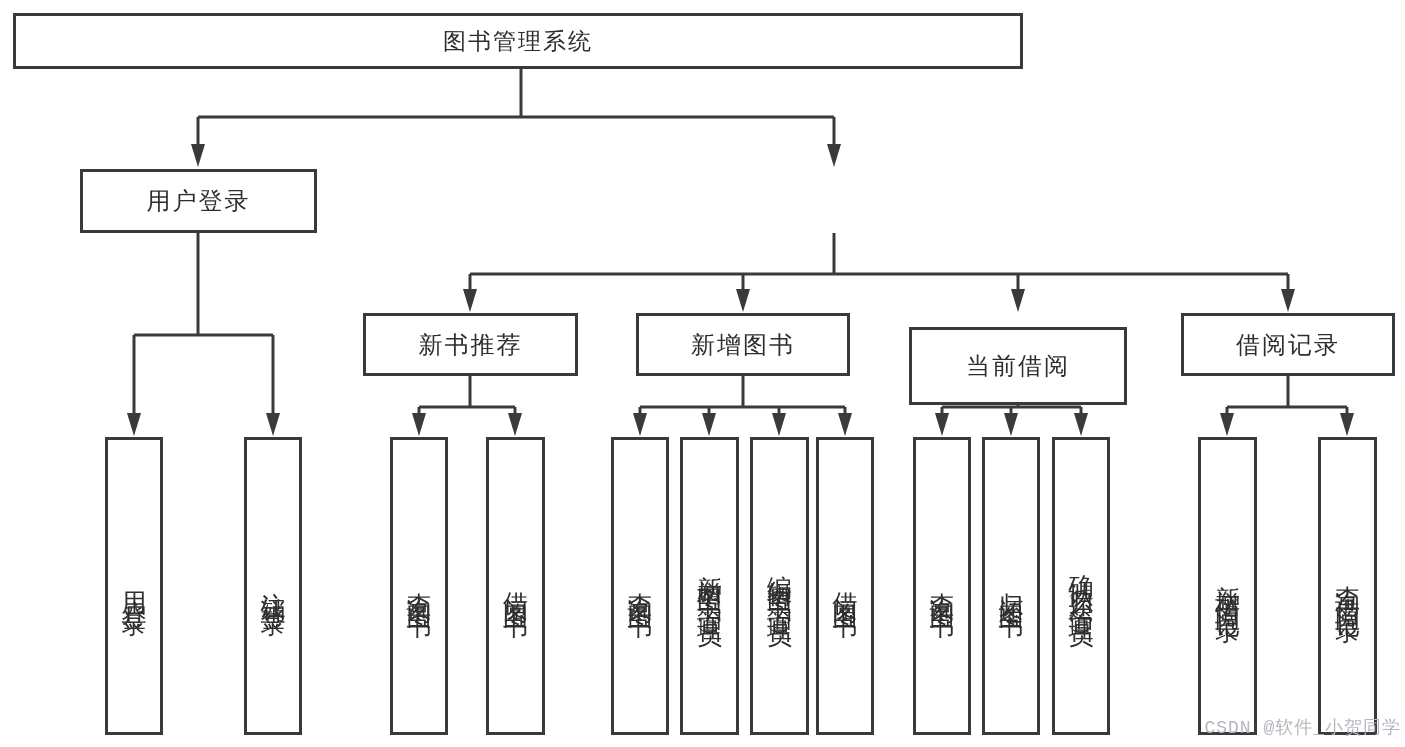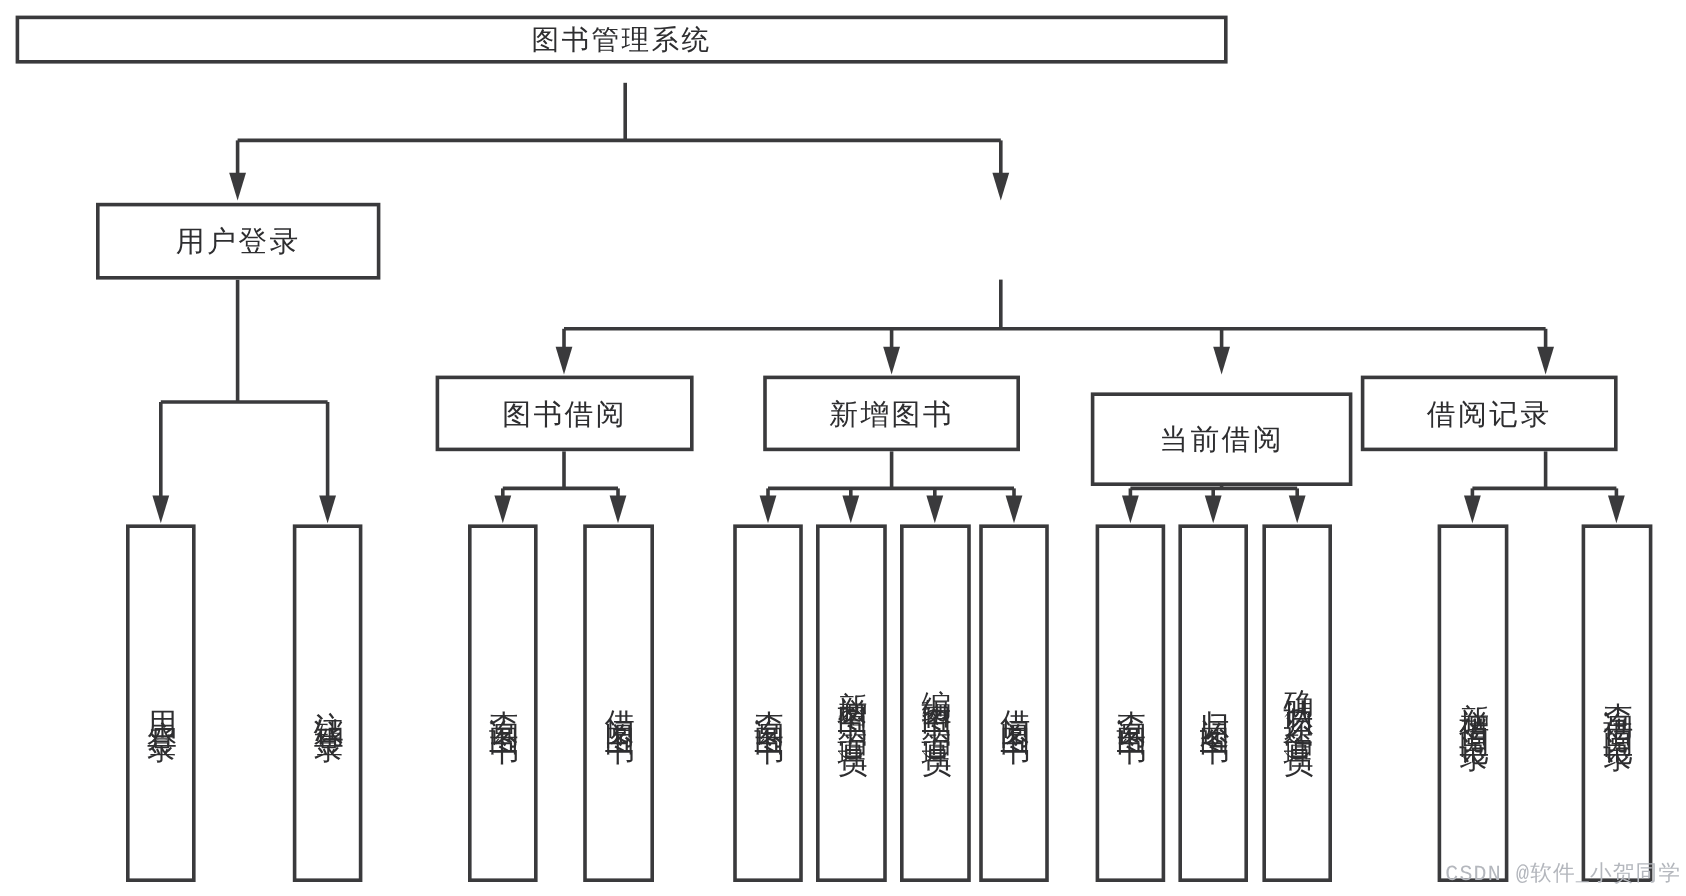--- a/index.html
+++ b/index.html
@@ -121,38 +121,38 @@
     <g>
       <path d="M1288 376 V407"></path>
       <path d="M1227 407 H1347"></path>
       <path d="M1227 407 V415"></path>
       <path d="M1347 407 V415"></path>
       <polygon points="1220,413 1234,413 1227,436"></polygon>
       <polygon points="1340,413 1354,413 1347,436"></polygon>
     </g>
   </svg>
 
-  <div class="box h-box title-box" style="left:13px;top:13px;width:1010px;height:40px">
+  <div class="box h-box title-box" style="left:13px;top:13px;width:1010px;height:56px">
     <span>图书管理系统</span>
   </div>
 
   <div class="box h-box" style="left:80px;top:169px;width:237px;height:64px">
     <span>用户登录</span>
   </div>
 
   <div class="box h-box" style="left:363px;top:313px;width:215px;height:63px">
-    <span>图书借阅</span>
+    <span>新书推荐</span>
   </div>
   <div class="box h-box" style="left:636px;top:313px;width:214px;height:63px">
     <span>新增图书</span>
   </div>
   <div class="box h-box" style="left:909px;top:327px;width:218px;height:78px">
     <span>当前借阅</span>
   </div>
-  <div class="box h-box" style="left:1134px;top:313px;width:214px;height:63px">
+  <div class="box h-box" style="left:1181px;top:313px;width:214px;height:63px">
     <span>借阅记录</span>
   </div>
 
   <div class="box v-box" style="left:105px;top:437px;width:58px;height:298px">
     <span>用户登录</span>
   </div>
   <div class="box v-box" style="left:244px;top:437px;width:58px;height:298px">
     <span>注销登录</span>
   </div>
 

